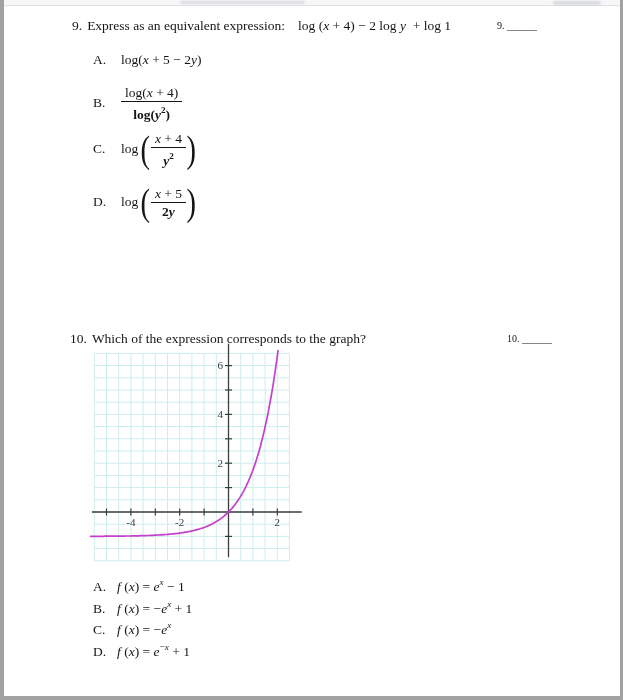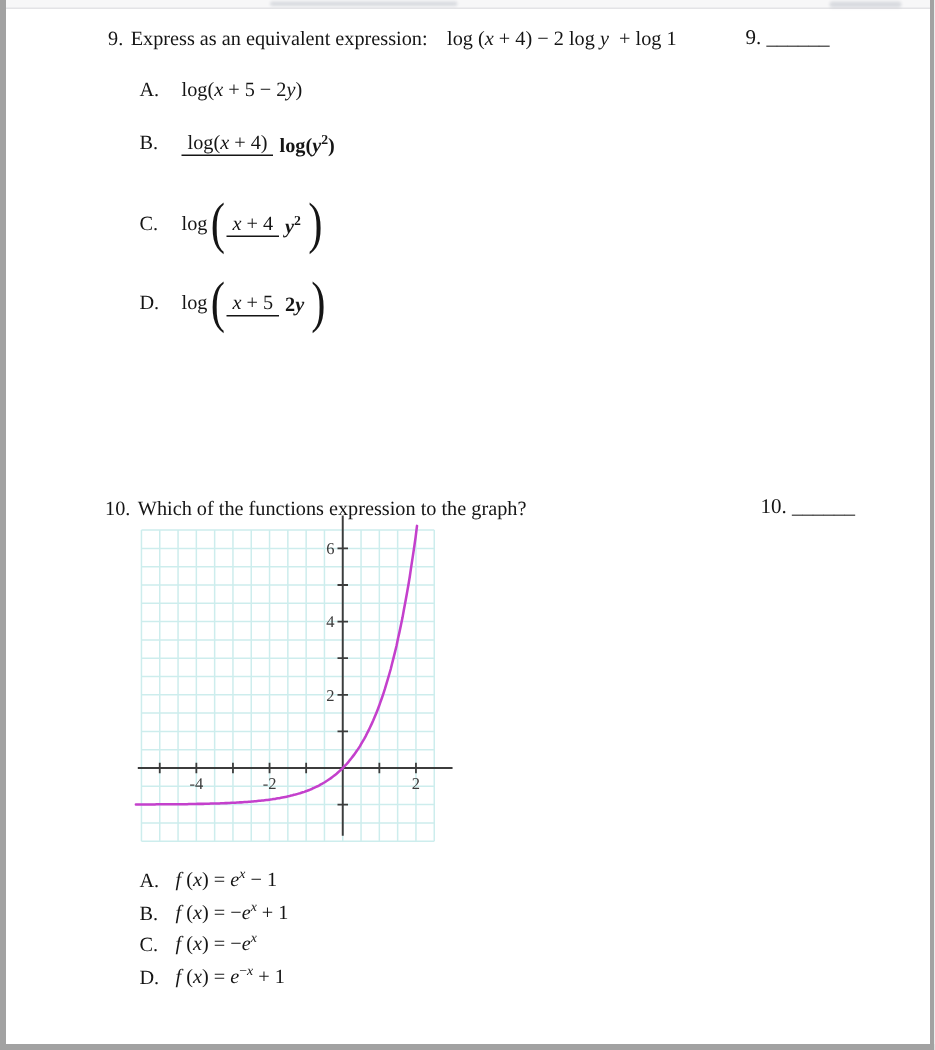--- a/index.html
+++ b/index.html
@@ -10,27 +10,27 @@
   .edge{position:absolute;background:#a2a2a2;z-index:6;}
   .edge.left{left:0;top:0;width:4px;height:700px;}
   .edge.right{right:0;top:0;width:3px;height:700px;}
   .edge.bottom{left:0;bottom:0;width:623px;height:4px;}
   .seam{position:absolute;top:0;left:4px;width:616px;height:6px;background:#f7f7f8;
         border-bottom:1px solid #e3e3e6;z-index:4;}
   .remnant{position:absolute;border-radius:2px;background:#99a0ad;opacity:.32;filter:blur(1px);z-index:5;}
   .qline{position:absolute;font-size:13.5px;white-space:nowrap;line-height:18px;}
   .qnum{margin-right:5px;}
   .qexpr{margin-left:13px;}
-  .slot{position:absolute;font-size:14px;white-space:nowrap;line-height:18px;}
+  .slot{position:absolute;font-size:10px;white-space:nowrap;line-height:18px;}
   .choice{position:absolute;left:93px;display:flex;align-items:center;font-size:13.5px;line-height:20px;}
   .choice.baseline{align-items:baseline;line-height:18px;}
   .letter{display:inline-block;width:28px;flex:none;}
   .letter.l24{width:24px;}
   .mathword{margin-right:2px;}
-  .frac{display:inline-flex;flex-direction:row;align-items:center;text-align:center;
+  .frac{display:inline-flex;flex-direction:column;align-items:center;text-align:center;
         line-height:15px;font-size:13.5px;}
   .frac .num{padding:0 4px 1px;border-bottom:1px solid #151515;}
   .frac .den{padding:1px 4px 0;font-weight:bold;}
   .bigparen{font-size:38px;line-height:38px;font-weight:400;transform:scaleX(.75);margin:0 -1px;}
   sup{font-size:.68em;}
   i{font-style:italic;}
   #graph{position:absolute;left:88px;top:343px;z-index:1;}
 </style>
 </head>
 <body>
@@ -82,21 +82,21 @@
     <span class="mathword">log</span>
     <span class="bigparen">(</span>
     <span class="frac">
       <span class="num"><i>x</i> + 5</span>
       <span class="den">2<i>y</i></span>
     </span>
     <span class="bigparen">)</span>
   </div>
 
   <div class="qline" style="top:330px;left:70px;">
-    <span class="qnum">10.</span><span>Which of the functions expression to the graph?</span>
+    <span class="qnum">10.</span><span>Which of the expression corresponds to the graph?</span>
   </div>
   <div class="slot" style="top:330px;left:507px;">
     <span>10.</span>
     <span class="blank">______</span>
   </div>
 
   <div id="graph">
     <svg id="graph-svg" width="220" height="224" viewBox="0 0 220 224">
         <g>
           <line x1="6.300000000000011" y1="10.400000000000006" x2="6.300000000000011" y2="217.8" stroke="#cdeded" stroke-width="1"></line>

